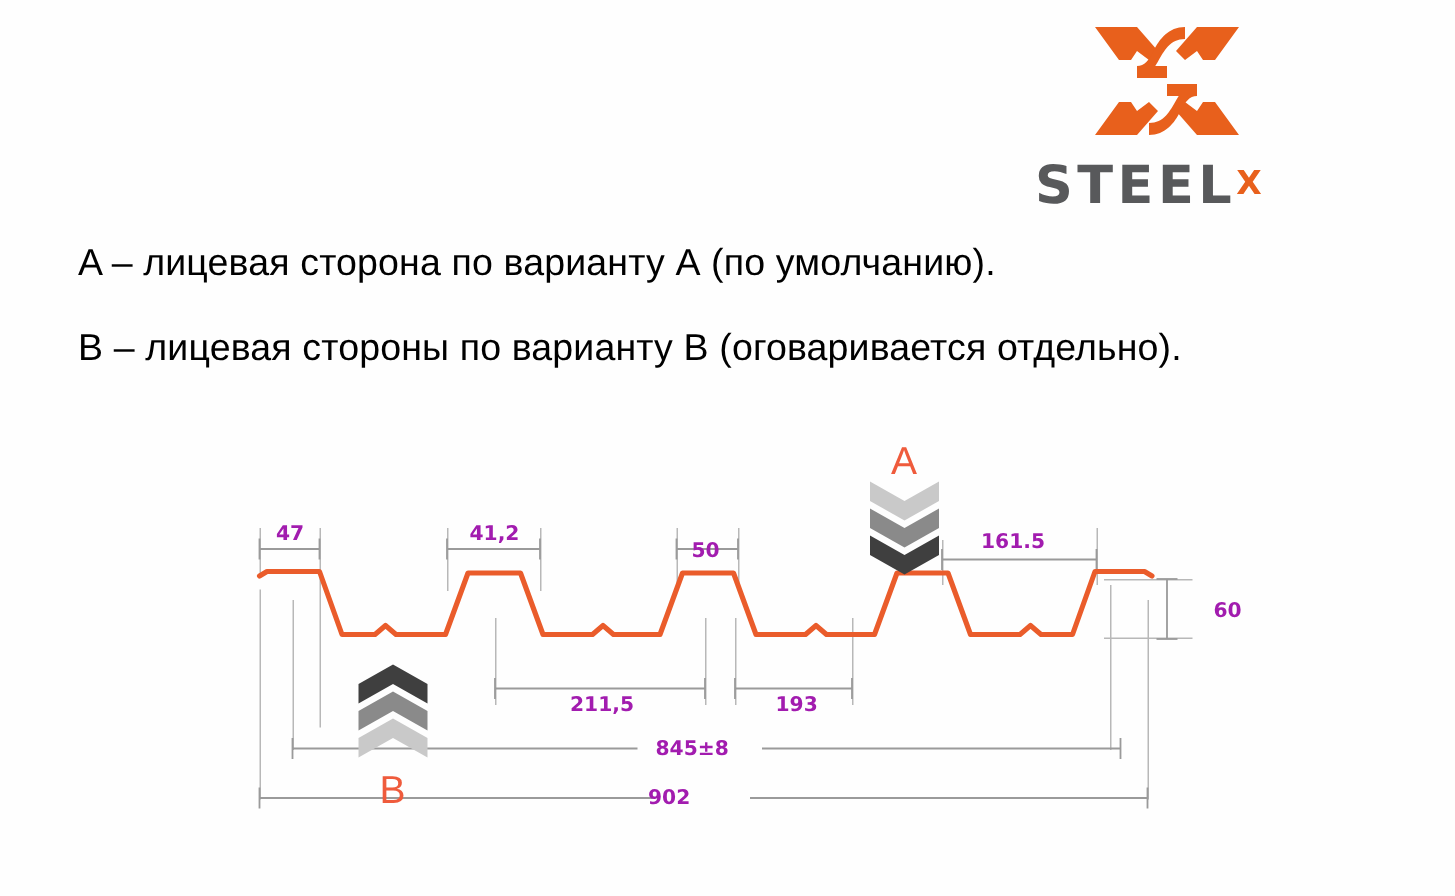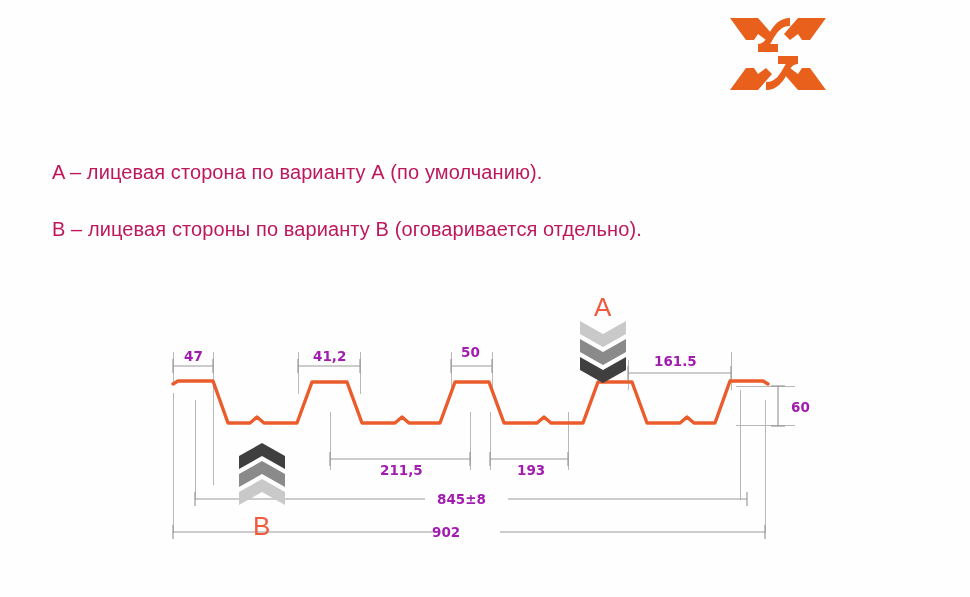--- a/index.html
+++ b/index.html
@@ -49,23 +49,23 @@
     color: #e8601c;
     font-size: 22px;
     vertical-align: 6px;
     letter-spacing: 0;
   }
 
   
   .caption {
     position: absolute;
     left: 52px;
-    color: #be185d;
+    color: #000000;
     font-family: "Liberation Sans", sans-serif;
-    font-size: 20px;
+    font-size: 25px;
     letter-spacing: 0.1px;
     white-space: nowrap;
   }
   #caption-a { top: 161px; }
   #caption-b { top: 218px; }
 
   
   #drawing {
     position: absolute;
     left: 0;
@@ -107,20 +107,21 @@
 
         <path d="M98,76 L70,76 L56,60 L62,54 L70,60 L74,54 L82,54 Z"></path>
 
         <path d="M62,12 C52,12 48,20 44,27 C40,34 36,38 30,38 L30,30 C35,30 38,26 41,20 C45,12 51,4 62,4 Z"></path>
         <path d="M38,68 C48,68 52,60 56,53 C60,46 64,42 70,42 L70,50 C65,50 62,54 59,60 C55,68 49,76 38,76 Z"></path>
         <path d="M30,38 L30,30 L50,30 L50,38 Z"></path>
         <path d="M50,42 L70,42 L70,50 L50,50 Z"></path>
       </g>
     </svg>
   </div>
+  <div id="logo-wordmark"><span>STEEL</span><span class="x-sup">X</span></div>
 </div>
 
 <div class="caption" id="caption-a">A – лицевая сторона по варианту А (по умолчанию).</div>
 <div class="caption" id="caption-b">B – лицевая стороны по варианту B (оговаривается отдельно).</div>
 
 <svg id="drawing" viewBox="0 0 970 597" xmlns="http://www.w3.org/2000/svg">
 
   <g stroke="#b8b8b8" stroke-width="1" fill="none">
 
     <line x1="173.5" y1="393" x2="173.5" y2="533"></line>
@@ -244,22 +245,22 @@
     <g>
       <path d="M239,469 L262,456 L285,469 L285,456 L262,443 L239,456 Z" fill="#3f3f3f"></path>
       <path d="M239,487 L262,474 L285,487 L285,474 L262,461 L239,474 Z" fill="#8a8a8a"></path>
       <path d="M239,505 L262,492 L285,505 L285,492 L262,479 L239,492 Z" fill="#c9c9c9"></path>
     </g>
   </g>
 </svg>
 
 <div class="dim-text" style="left:184px;  top:348px;">47</div>
 <div class="dim-text" style="left:313px;  top:348px;">41,2</div>
-<div class="dim-text" style="left:461px;  top:344px;">50</div>
+<div class="dim-text" style="left:461px;  top:359px;">50</div>
 <div class="dim-text" style="left:654px;  top:353px;text-align:center;">161.5</div>
-<div class="dim-text" style="left:791px;  top:399px;text-align:right;">60</div>
+<div class="dim-text" style="left:809px;  top:399px;text-align:right;">60</div>
 <div class="dim-text" style="left:380px;  top:462px;text-align:center;">211,5</div>
 <div class="dim-text" style="left:517px;  top:462px;">193</div>
 <div class="dim-text" style="left:437px;  top:491px;">845±8</div>
 <div class="dim-text" style="left:432px;  top:524px;">902</div>
 
 <div class="marker-letter" style="left:594px; top:292px;">A</div>
 <div class="marker-letter" style="left:253px; top:511px;">B</div>
 
 </body></html>

